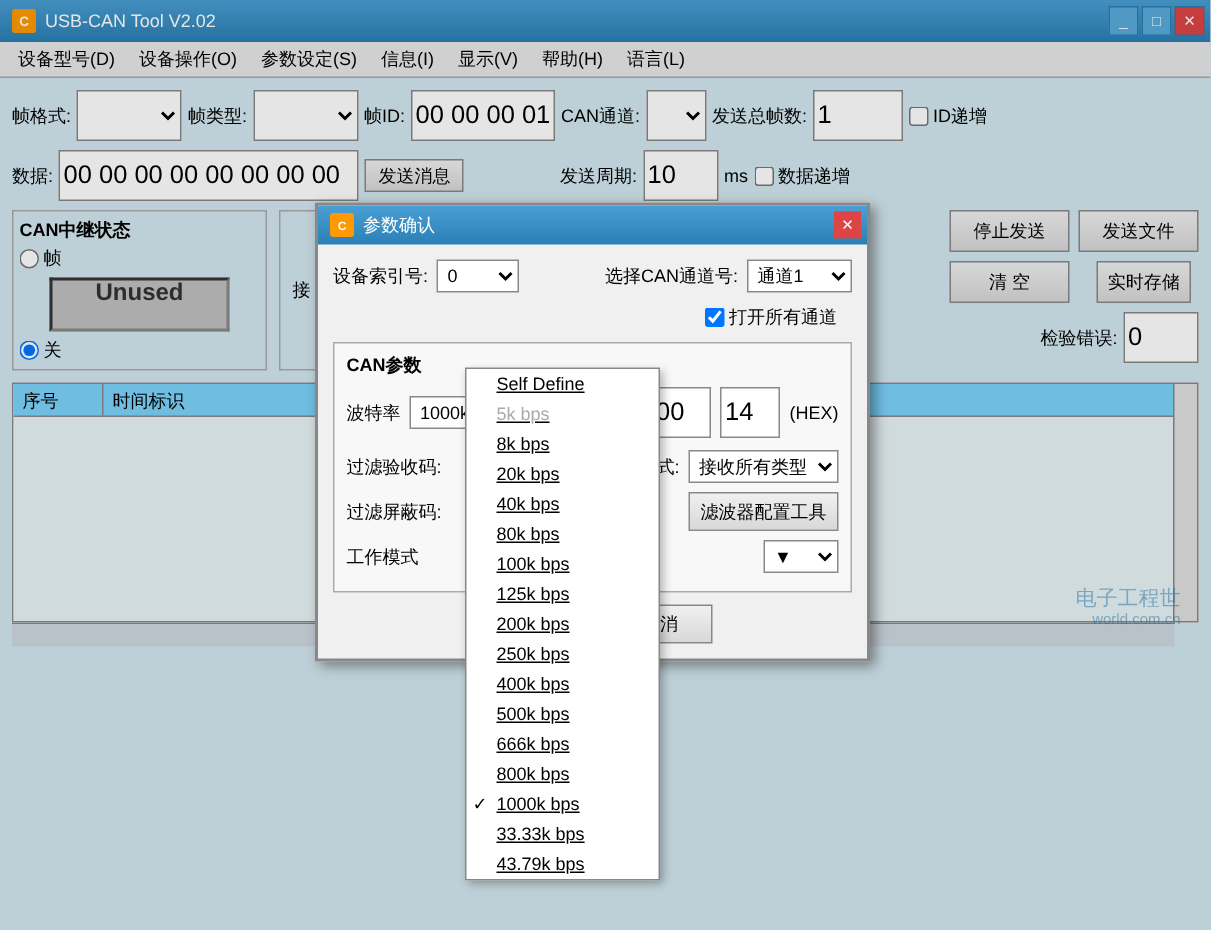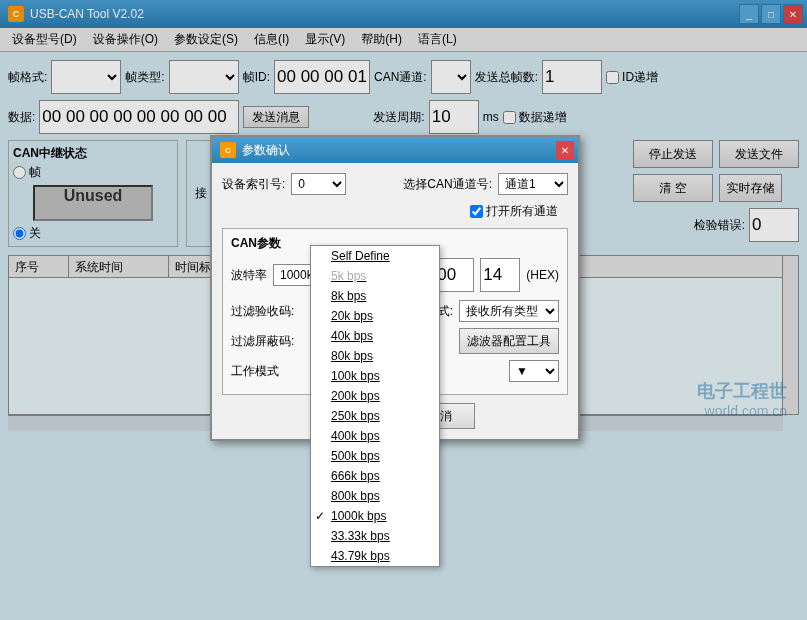--- a/index.html
+++ b/index.html
@@ -129,21 +129,21 @@
     #table-area {
       clear: both;
       background: white;
       border: 1px solid #888;
       margin-top: 6px;
       height: 180px;
       overflow: hidden;
     }
     #table-header {
       display: flex;
-      background: #e5e5e5;
+      background: #7dd3fc;
       border-bottom: 1px solid #888;
       height: 22px;
     }
     .th {
       border-right: 1px solid #888;
       padding: 3px 6px;
       font-size: 12px;
       white-space: nowrap;
     }
     .th:nth-child(1) { width: 60px; }
@@ -309,26 +309,26 @@
     
     .logo-area {
       position: absolute;
       bottom: 20px;
       right: 20px;
       text-align: right;
       opacity: 0.5;
     }
     .logo-text-main {
       color: #2a7fb4;
-      font-size: 18px;
-      font-weight: bold;
+      font-size: 14px;
+      font-weight: normal;
     }
     .logo-text-sub {
       color: #2a7fb4;
-      font-size: 14px;
+      font-size: 10px;
     }
   </style>
 </head>
 <body>
 
 <div id="title-bar">
   <div class="title-icon">C</div>
   <span>USB-CAN Tool V2.02</span>
   <div class="window-controls">
     <div class="win-btn">_</div>
@@ -423,35 +423,34 @@
         <span class="label">帧率T:</span>
         <span class="label">0</span>
       </div>
     </div>
 
     <div style="position:absolute; right:0; top:0; display:flex; flex-direction:column; gap:6px;">
       <div style="display:flex; gap:6px;">
         <button class="right-btn" style="width:80px;height:28px;font-size:12px;background:linear-gradient(to bottom,#f0f0f0,#d8d8d8);border:1px solid #888;cursor:pointer;">停止发送</button>
         <button class="right-btn" style="width:80px;height:28px;font-size:12px;background:linear-gradient(to bottom,#f0f0f0,#d8d8d8);border:1px solid #888;cursor:pointer;">发送文件</button>
       </div>
-      <div style="display:flex; gap:6px;">
+      <div style="display:flex; gap:18px;">
         <button class="right-btn" style="width:80px;height:28px;font-size:12px;background:linear-gradient(to bottom,#f0f0f0,#d8d8d8);border:1px solid #888;cursor:pointer;">清 空</button>
         <button class="right-btn" style="width:63px;height:28px;font-size:12px;background:linear-gradient(to bottom,#f0f0f0,#d8d8d8);border:1px solid #888;cursor:pointer;">实时存储</button>
       </div>
       <div style="display:flex; align-items:center; gap:4px; justify-content:flex-end;">
         <span class="label">检验错误:</span>
         <input type="text" style="width: 50px; height: 22px;" value="0">
       </div>
     </div>
   </div>
 
   <div id="table-area" style="position:relative; margin-top:8px; background:white; border:1px solid #888; height:160px;">
     <div id="table-header">
       <div class="th">序号</div>
-      <div class="th">系统时间</div>
       <div class="th" style="flex:1;">时间标识</div>
     </div>
 
     <div style="background:#e8f4f8; height:calc(100% - 22px);"></div>
 
     <div id="table-scroll"></div>
   </div>
 
   <div id="hscroll"></div>
 
@@ -540,20 +539,21 @@
 </div>
 
 <div id="baudrate-dropdown">
   <div class="dropdown-item">Self Define</div>
   <div class="dropdown-item disabled">5k bps</div>
   <div class="dropdown-item">8k bps</div>
   <div class="dropdown-item">20k bps</div>
   <div class="dropdown-item">40k bps</div>
   <div class="dropdown-item">80k bps</div>
   <div class="dropdown-item">100k bps</div>
+  <div class="dropdown-item">125k bps</div>
   <div class="dropdown-item">200k bps</div>
   <div class="dropdown-item">250k bps</div>
   <div class="dropdown-item">400k bps</div>
   <div class="dropdown-item">500k bps</div>
   <div class="dropdown-item">666k bps</div>
   <div class="dropdown-item">800k bps</div>
   <div class="dropdown-item checked">1000k bps</div>
   <div class="dropdown-item">33.33k bps</div>
   <div class="dropdown-item">43.79k bps</div>
 </div>

